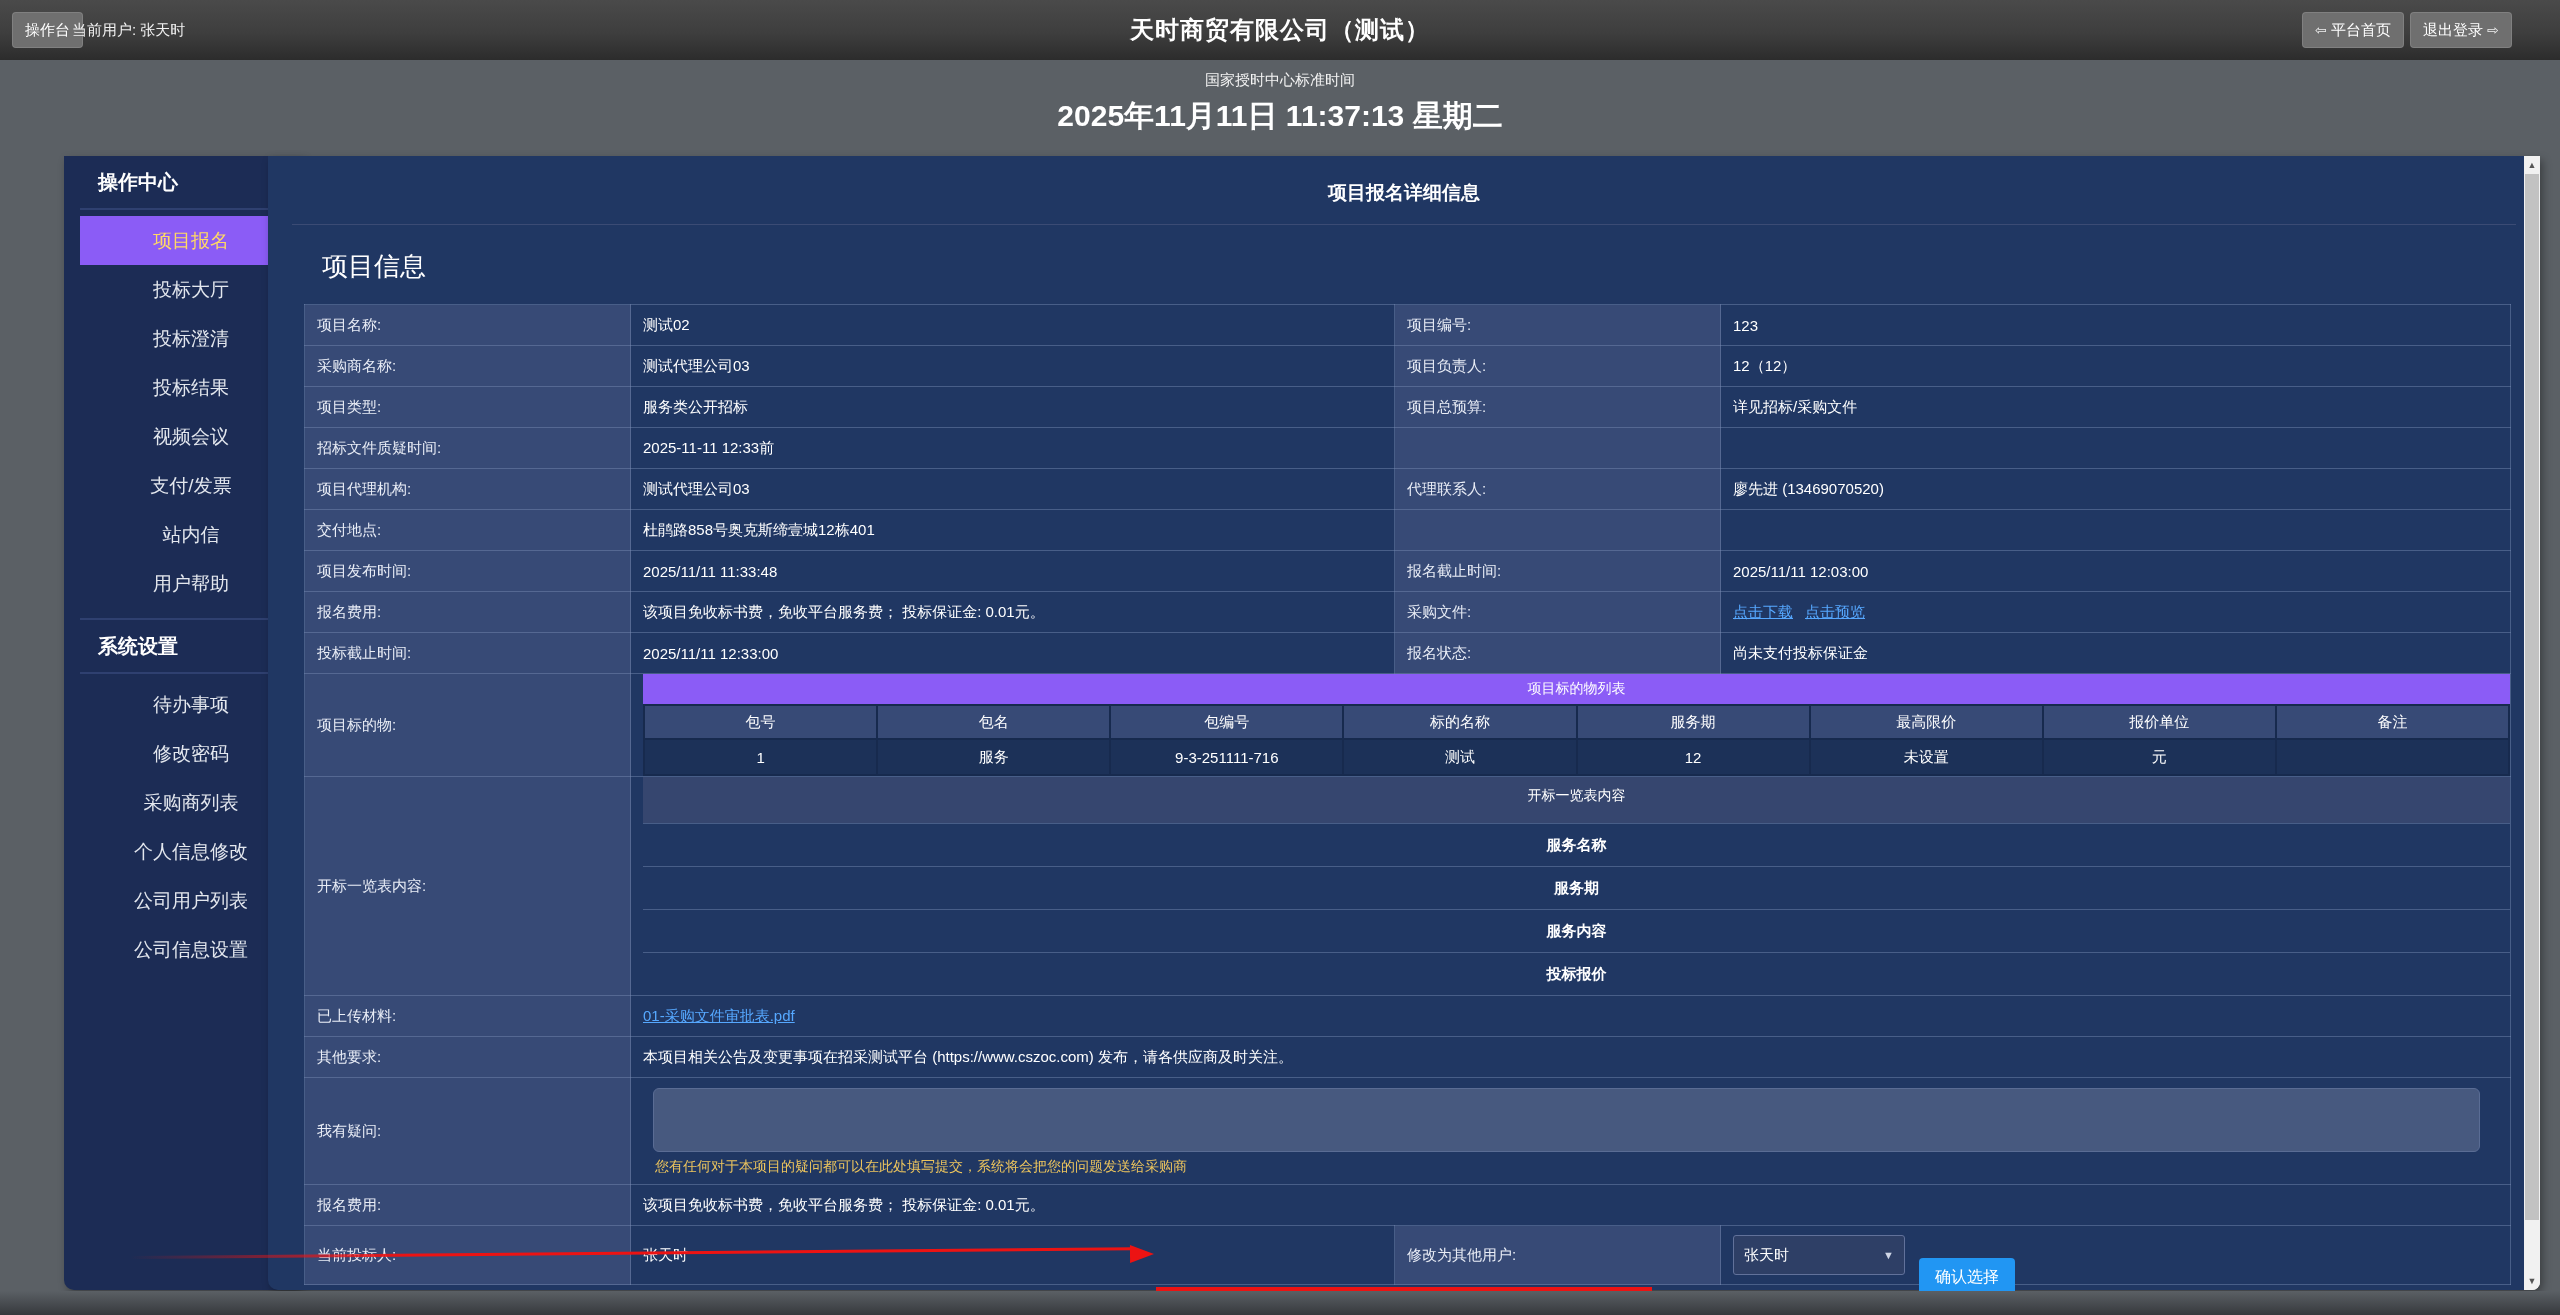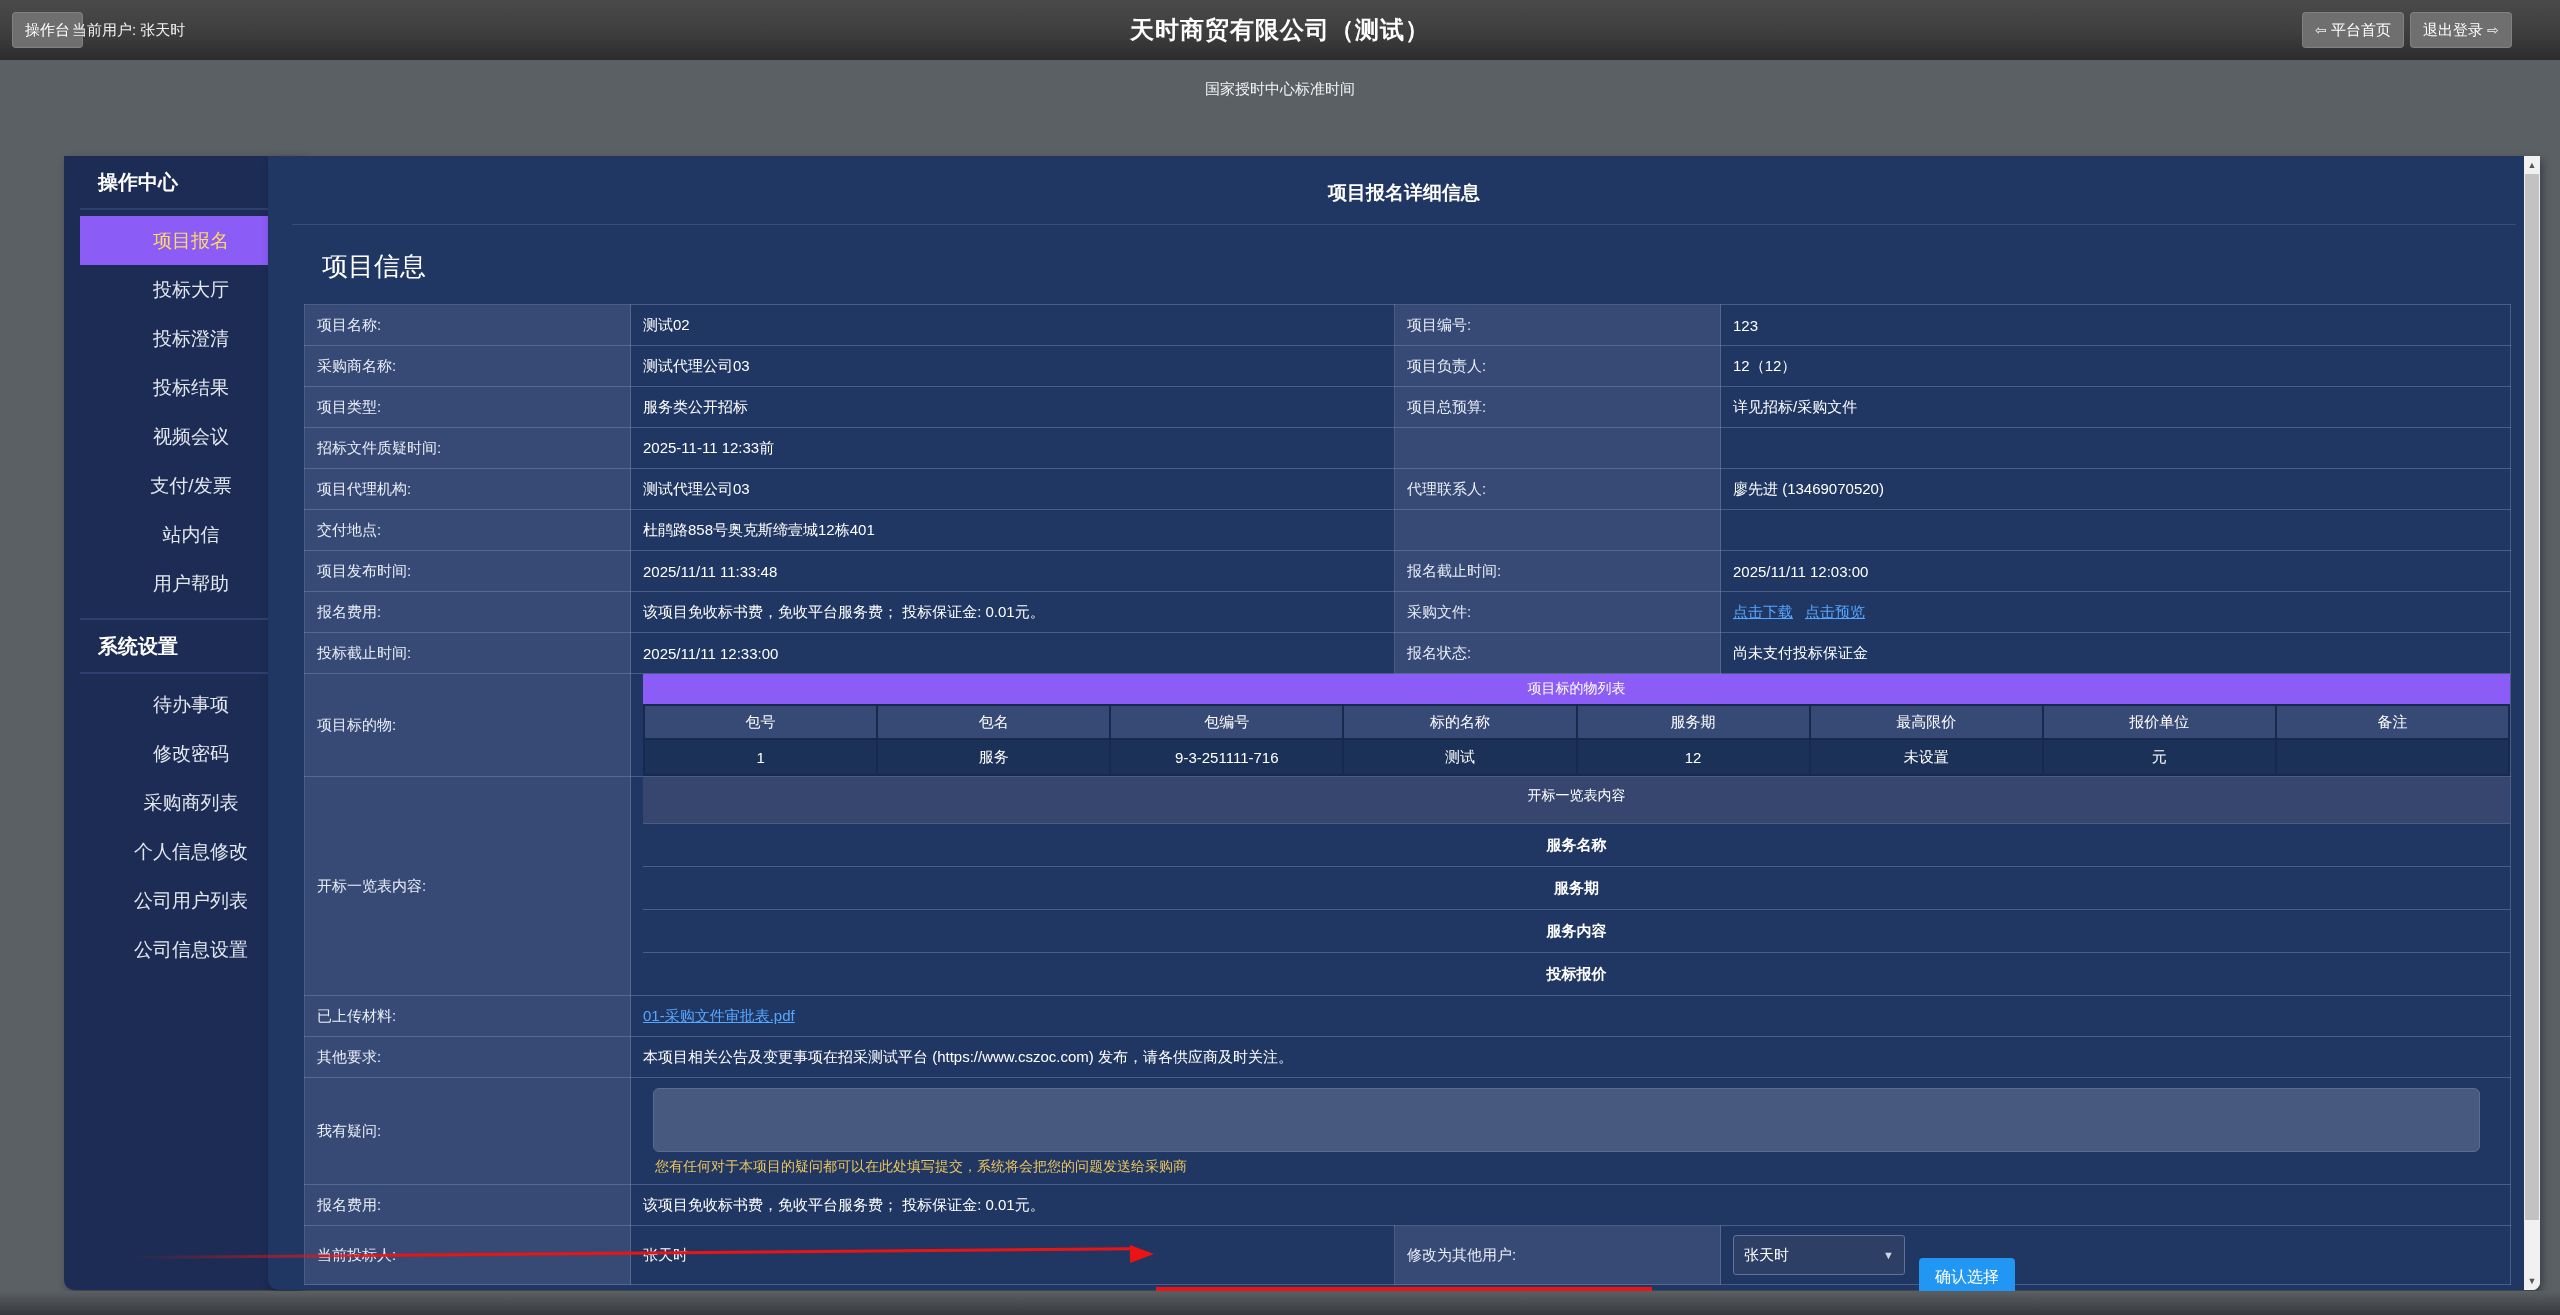--- a/index.html
+++ b/index.html
@@ -15,21 +15,21 @@
   .tb-console{left:12px;}
   .tb-user{position:absolute;left:72px;top:0;height:60px;line-height:60px;color:#f2f2f2;font-size:15px;}
   .tb-title{position:absolute;left:0;right:0;top:0;height:60px;line-height:60px;text-align:center;
     color:#fff;font-size:24px;font-weight:bold;letter-spacing:1px;}
   .tb-home{right:156px;}
   .tb-logout{right:48px;}
   .tb-btn .arr{font-size:14px;opacity:.9;}
 
   
   .timebar{position:absolute;left:0;top:60px;width:2560px;height:96px;text-align:center;color:#fff;}
-  .time-src{margin-top:20px;font-size:15px;color:#f4f4f4;}
+  .time-src{margin-top:11px;font-size:15px;color:#f4f4f4;}
   .time-now{margin-top:6px;font-size:30px;font-weight:bold;}
 
   
   .sidebar{position:absolute;left:64px;top:156px;width:222px;height:1134px;background:#1c2c55;
     border-radius:0 0 10px 10px;box-shadow:3px 4px 8px rgba(0,0,0,.35);color:#e3e7ee;padding-left:16px;}
   .sb-header{padding:13px 0 12px 18px;font-size:20px;font-weight:bold;color:#fff;
     border-bottom:2px solid #2f4070;}
   .sb-header.second{border-top:2px solid #2f4070;margin-top:10px;}
   .sb-menu{margin-top:6px;}
   .sb-item{height:49px;line-height:49px;text-align:center;font-size:19px;cursor:pointer;}
@@ -113,20 +113,21 @@
   <div class="topbar">
     <span class="tb-btn tb-console">操作台</span>
     <span class="tb-user">当前用户: 张天时</span>
     <div class="tb-title">天时商贸有限公司（测试）</div>
     <span class="tb-btn tb-home"><span class="arr">⇦</span> <span>平台首页</span></span>
     <span class="tb-btn tb-logout"><span>退出登录</span> <span class="arr">⇨</span></span>
   </div>
 
   <div class="timebar">
     <div class="time-src">国家授时中心标准时间</div>
+    <div class="time-now">2025年11月11日 11:37:13 星期二</div>
   </div>
 
   <div class="sidebar">
     <div class="sb-header">操作中心</div>
     <div class="sb-menu">
       <div class="sb-item active">项目报名</div>
       <div class="sb-item">投标大厅</div>
       <div class="sb-item">投标澄清</div>
       <div class="sb-item">投标结果</div>
       <div class="sb-item">视频会议</div>

